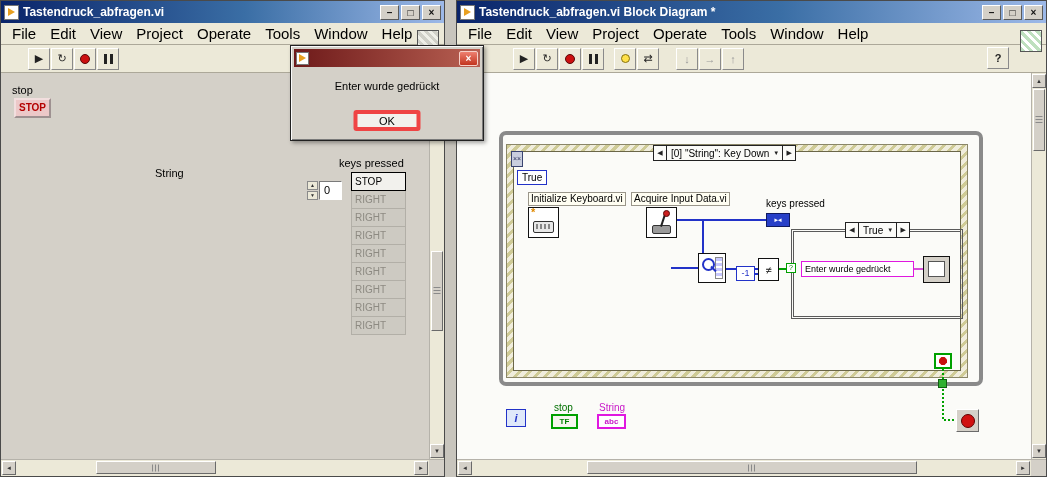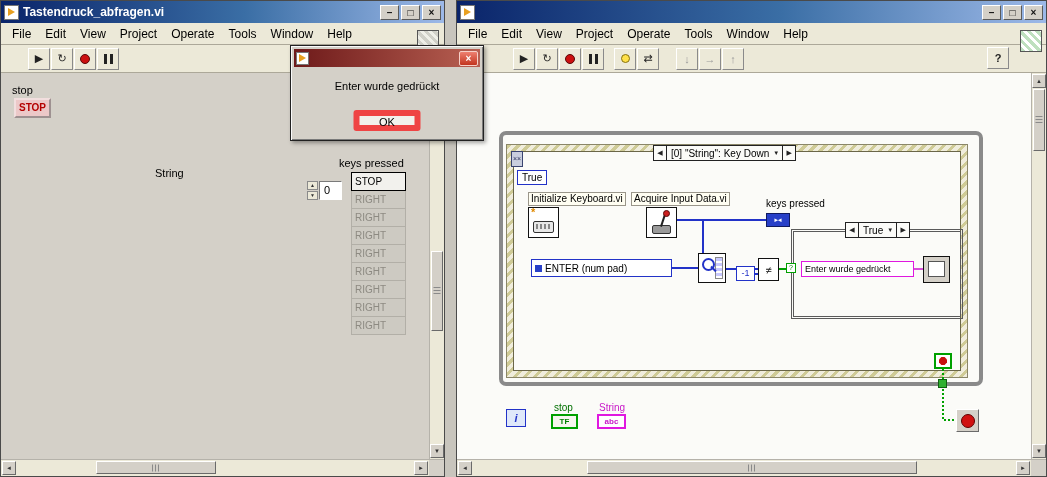--- a/index.html
+++ b/index.html
@@ -12,21 +12,21 @@
 
   .titlebar{position:absolute;left:0;right:0;top:0;height:22px;display:flex;align-items:center;gap:4px;padding:0 3px;
     background:linear-gradient(to right,#0a246a,#3a6ea5 55%,#9db9e8);color:#fff;font-size:12px;font-weight:bold;}
   .app-icon{width:15px;height:15px;background:#fff;border:1px solid #777;display:grid;place-items:center;flex:0 0 auto;}
   .app-icon::before{content:"";width:0;height:0;border-left:7px solid #e8a020;border-top:4px solid transparent;border-bottom:4px solid transparent;}
   .title-text{white-space:nowrap;overflow:hidden;}
   .win-btns{margin-left:auto;display:flex;gap:2px;}
   .wbtn{width:19px;height:15px;background:#d4d0c8;border:1px solid;border-color:#fff #5a5a5a #5a5a5a #fff;font-size:10px;line-height:13px;text-align:center;color:#111;font-weight:bold;}
 
   .menubar{position:absolute;left:0;right:0;top:22px;height:22px;background:#ECE9D8;border-bottom:1px solid #ACA899;display:flex;align-items:center;padding-left:4px;}
-  .menu-item{padding:3px 7px;font-size:12px;}
+  .menu-item{padding:3px 7px;font-size:15px;}
 
   .toolbar{position:absolute;left:0;right:0;top:44px;height:28px;background:#ECE9D8;border-bottom:1px solid #ACA899;display:flex;align-items:center;}
   .win-left .toolbar{padding-left:27px;}
   .win-right .toolbar{padding-left:56px;}
   .tbtn{width:22px;height:22px;margin-right:1px;background:#ECE9D8;border:1px solid;border-color:#fff #8a8a8a #8a8a8a #fff;display:grid;place-items:center;font-size:11px;color:#222;flex:0 0 auto;}
   .tbtn.off{color:#9a9a9a;}
   .dot-red{width:10px;height:10px;border-radius:50%;background:#cc1010;border:1px solid #5a0808;}
   .bulb{width:9px;height:9px;border-radius:50%;background:#ffe14a;border:1px solid #857010;}
   .pause-i{width:9px;height:10px;border-left:3px solid #222;border-right:3px solid #222;}
   .sp{width:9px;flex:0 0 auto;} .sp2{width:16px;flex:0 0 auto;}
@@ -147,21 +147,21 @@
   .stop-node{left:499px;top:336px;width:23px;height:23px;background:#D4D0C8;border:1px solid;border-color:#fff #6a6a6a #6a6a6a #fff;z-index:2;display:grid;place-items:center;}
   .stop-node::before{content:"";width:12px;height:12px;border-radius:50%;background:#D01010;border:1px solid #600000;}
 
   
   .dialog{position:absolute;left:290px;top:45px;width:194px;height:96px;background:#D4D0C8;border:1px solid #222;
     box-shadow:inset 1px 1px 0 #fafafa,inset -1px -1px 0 #7a7a7a,2px 2px 4px rgba(0,0,0,.35);z-index:100;}
   .dlg-title{position:absolute;left:3px;right:3px;top:3px;height:18px;background:linear-gradient(to right,#6e1a1a,#b86052);display:flex;align-items:center;padding:0 2px;gap:3px;}
   .dlg-title .app-icon{width:13px;height:13px;}
   .dlg-close{margin-left:auto;width:19px;height:15px;background:linear-gradient(#ee8070,#c23520);border:1px solid #f6d0c8;border-radius:2px;color:#fff;font-size:10px;line-height:13px;text-align:center;font-weight:bold;}
   .dlg-msg{position:absolute;left:0;right:0;top:34px;text-align:center;font-size:11px;}
-  .dlg-ok{position:absolute;left:50%;bottom:9px;transform:translateX(-50%);width:67px;height:21px;background:#f2f1ec;border:6px solid #ef4444;border-radius:3px;font-size:11px;display:grid;place-items:center;}
+  .dlg-ok{position:absolute;left:50%;bottom:9px;transform:translateX(-50%);width:67px;height:21px;background:#f2f1ec;border:4px solid #ef4444;border-radius:3px;font-size:11px;display:grid;place-items:center;}
 </style>
 </head>
 <body>
 
 <section class="window win-left">
   <div class="titlebar">
     <span class="app-icon"></span>
     <span class="title-text">Tastendruck_abfragen.vi</span>
     <span class="win-btns">
       <span class="wbtn">–</span>
@@ -236,20 +236,21 @@
         <span class="grip-h"></span>
       </div>
     <span class="sbtn right">►</span>
   </div>
   <div class="corner"></div>
 </section>
 
 <section class="window win-right">
   <div class="titlebar">
     <span class="app-icon"></span>
+    <span class="title-text">Tastendruck_abfragen.vi Block Diagram *</span>
     <span class="win-btns">
       <span class="wbtn">–</span>
       <span class="wbtn">□</span>
       <span class="wbtn">×</span>
     </span>
   </div>
   <nav class="menubar">
     <span class="menu-item">File</span>
     <span class="menu-item">Edit</span>
     <span class="menu-item">View</span>
@@ -331,23 +332,20 @@
     <div class="wire" id="w-keys"></div>
     <div class="wire" id="w-branch"></div>
     <div class="wire" id="w-enum"></div>
     <div class="wire" id="w-match"></div>
     <div class="wire" id="w-neg1"></div>
     <div class="wire" id="w-sel"></div>
     <div class="wire" id="w-str"></div>
     <div class="wire" id="w-cond-v"></div>
     <div class="wire" id="w-cond-h"></div>
 
-    <div class="enum-const">
-        <span>ENTER (num pad)</span>
-      </div>
 
     <div class="match-node">
         <span class="arr-cells"></span>
       </div>
     <div class="neg1">-1</div>
     <div class="neq">≠</div>
 
     <div class="case-struct"></div>
     <div class="case-sel">?</div>
     <div class="struct-header" id="case-header">

